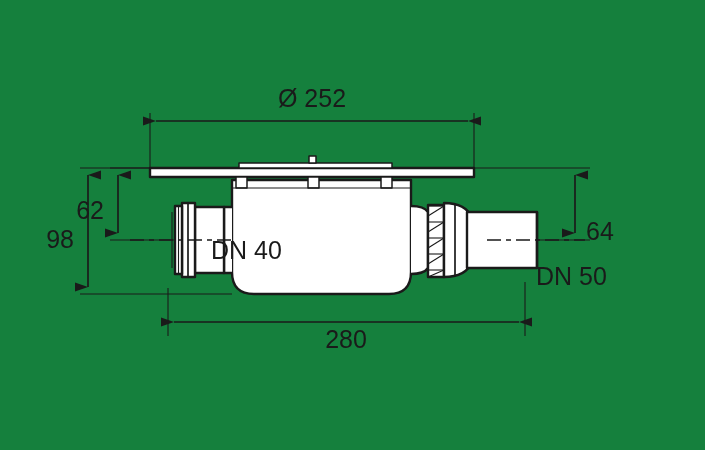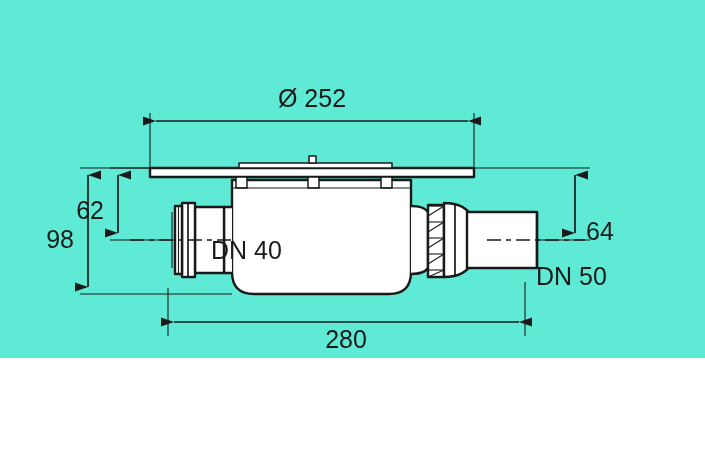--- a/index.html
+++ b/index.html
@@ -9,22 +9,22 @@
   }
   body {
     width: 705px;
     height: 450px;
     font-family: "Liberation Sans", sans-serif;
     overflow: hidden;
   }
   #drawing-root {
     position: relative;
     width: 705px;
-    height: 358px;
-    background: #5eead4;
+    height: 450px;
+    background: #15803d;
   }
   svg#technical-drawing {
     display: block;
     width: 705px;
     height: 450px;
   }
   .ln {
     stroke: #1a1a1a;
     fill: none;
     stroke-linecap: butt;

